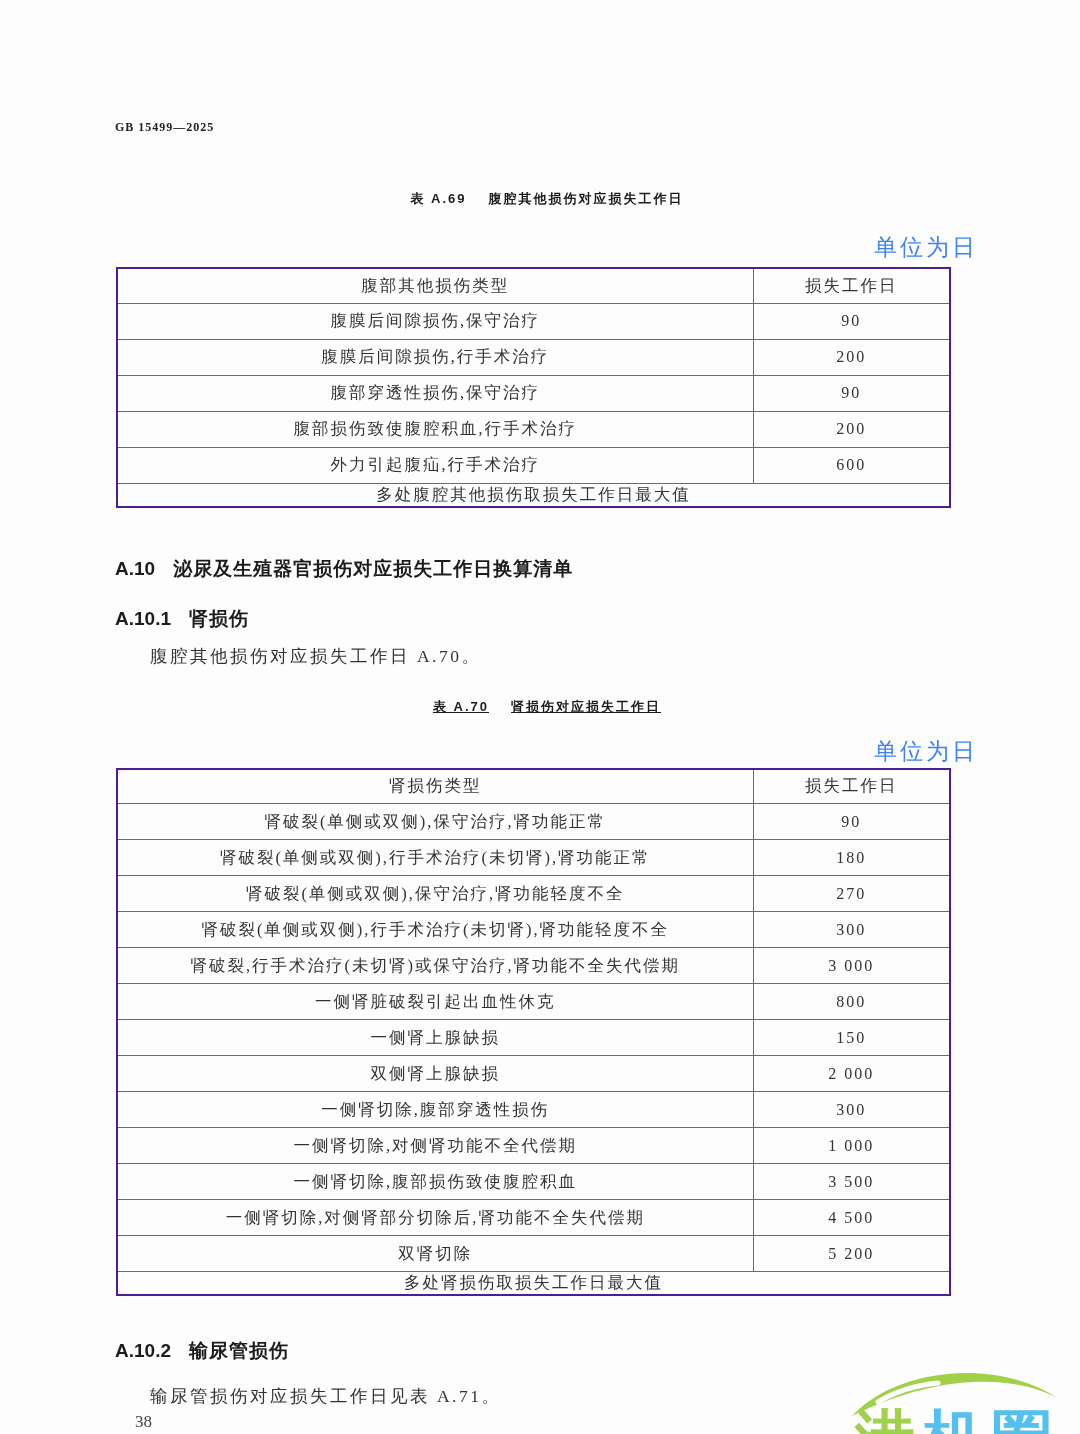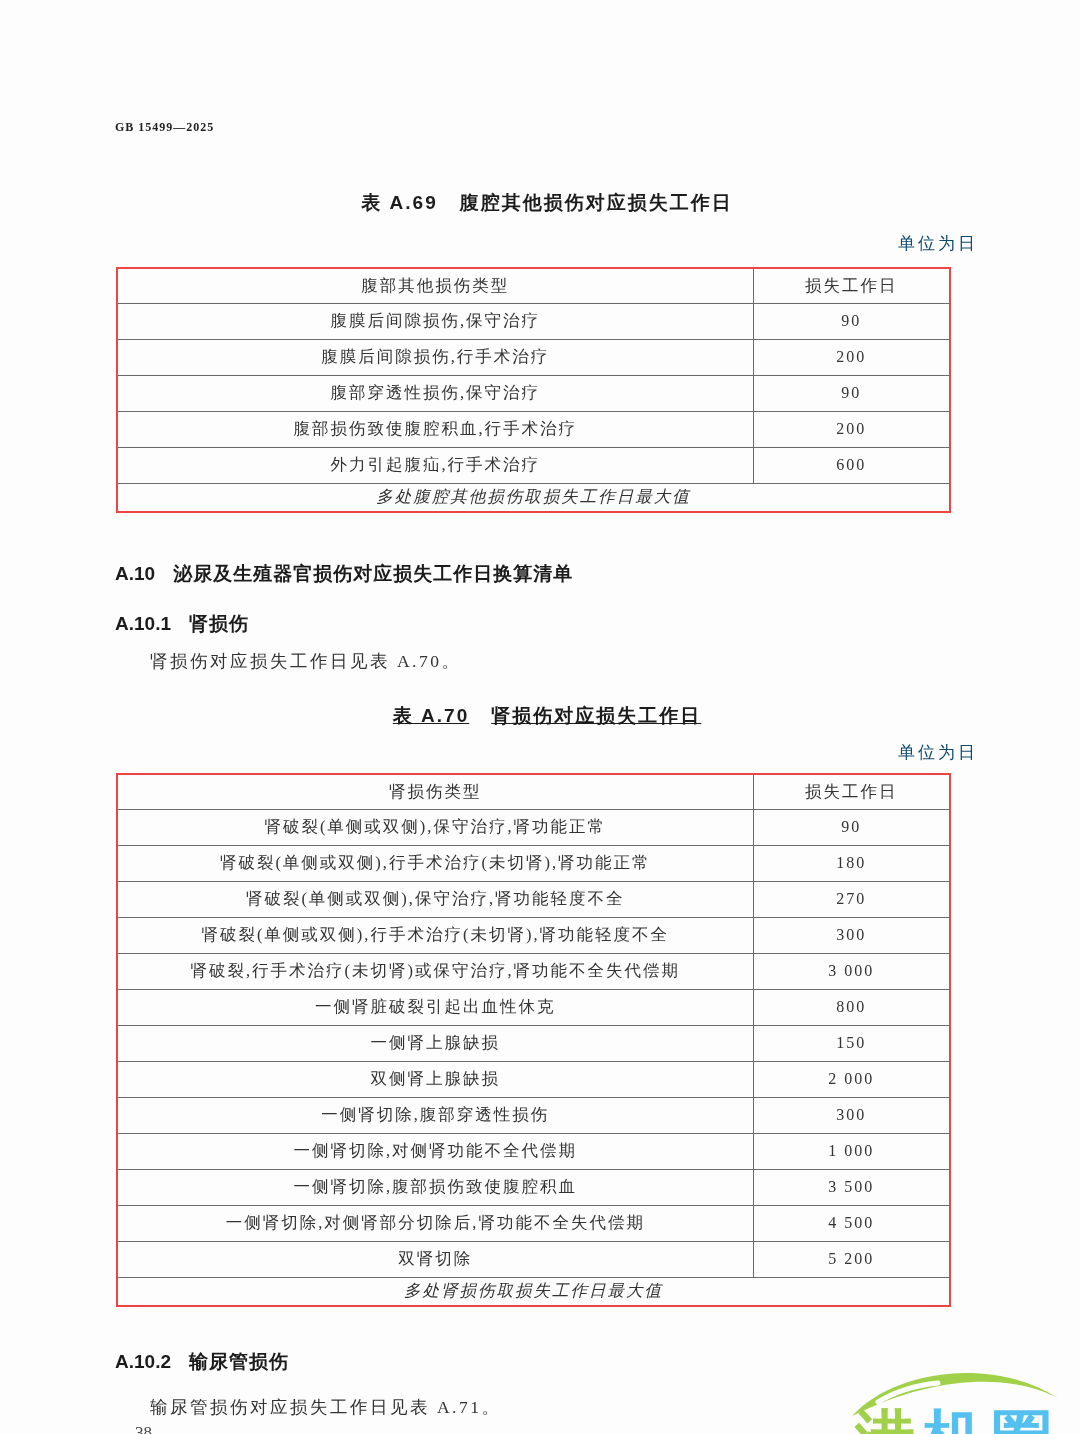--- a/index.html
+++ b/index.html
@@ -30,33 +30,33 @@
     height: 24px;
   }
   .content {
     margin-left: 116px;
     width: 862px;
   }
   .table-caption {
     text-align: center;
     font-family: "Liberation Sans", "DejaVu Sans", sans-serif;
     font-weight: bold;
-    font-size: 19px;
+    font-size: 13px;
     color: #1c1c1c;
     letter-spacing: 2px;
     height: 26px;
   }
   .caption-a69 { margin-top: 46px; }
   .caption-a70 { margin-top: 28px; text-decoration: underline; }
   .table-caption .cap-label { margin-right: 22px; }
   .unit-note {
     text-align: right;
-    font-size: 17px;
+    font-size: 23px;
     letter-spacing: 3px;
-    color: #0c4a6e;
+    color: #3b82f6;
     height: 24px;
     margin-top: 16px;
   }
   .unit-note-1 { margin-top: 16px; }
   .unit-note-2 { margin-top: 12px; }
   table.std-table {
     border-collapse: collapse;
     width: 833px;
     margin-left: 116px;
     table-layout: fixed;
@@ -66,24 +66,24 @@
   .t70 { margin-top: 8px; }
   table.std-table th, table.std-table td {
     border: 1px solid #6b6b6b;
     text-align: center;
     vertical-align: middle;
     font-weight: normal;
     color: #333;
     letter-spacing: 2px;
     padding: 0;
   }
-  table.std-table { border: 2px solid #ef4444; }
+  table.std-table { border: 2px solid #4c1d95; }
   table.std-table thead tr { height: 35px; }
   table.std-table tbody tr { height: 36px; }
-  table.std-table tfoot tr { height: 29px; font-style: italic; }
+  table.std-table tfoot tr { height: 23px; }
   .t70 thead tr { height: 36px; }
   col.col-type { width: 636px; }
   col.col-days { width: 197px; }
   td.cell-days { letter-spacing: 1px; font-size: 16px; color: #3a3a3a; }
   td.footer-cell {
     text-align: left;
     padding-left: 20px;
     font-size: 16.5px;
   }
   .sec-heading {
@@ -191,21 +191,21 @@
       </tr>
     </tfoot>
   </table>
 
   <div class="sec-heading h-a10">
     <span class="sec-num">A.10</span><span>泌尿及生殖器官损伤对应损失工作日换算清单</span>
   </div>
   <div class="sec-heading h-a10-1">
     <span class="sec-num">A.10.1</span><span>肾损伤</span>
   </div>
-  <div class="body-para para-1">肾损伤对应损失工作日见表 A.70。</div>
+  <div class="body-para para-1">腹腔其他损伤对应损失工作日 A.70。</div>
 
   <div class="content table-caption caption-a70">
     <span class="cap-label">表 A.70</span><span>肾损伤对应损失工作日</span>
   </div>
   <div class="content unit-note unit-note-2">单位为日</div>
 
   <table class="std-table t70">
     <colgroup>
         <col class="col-type">
         <col class="col-days">

